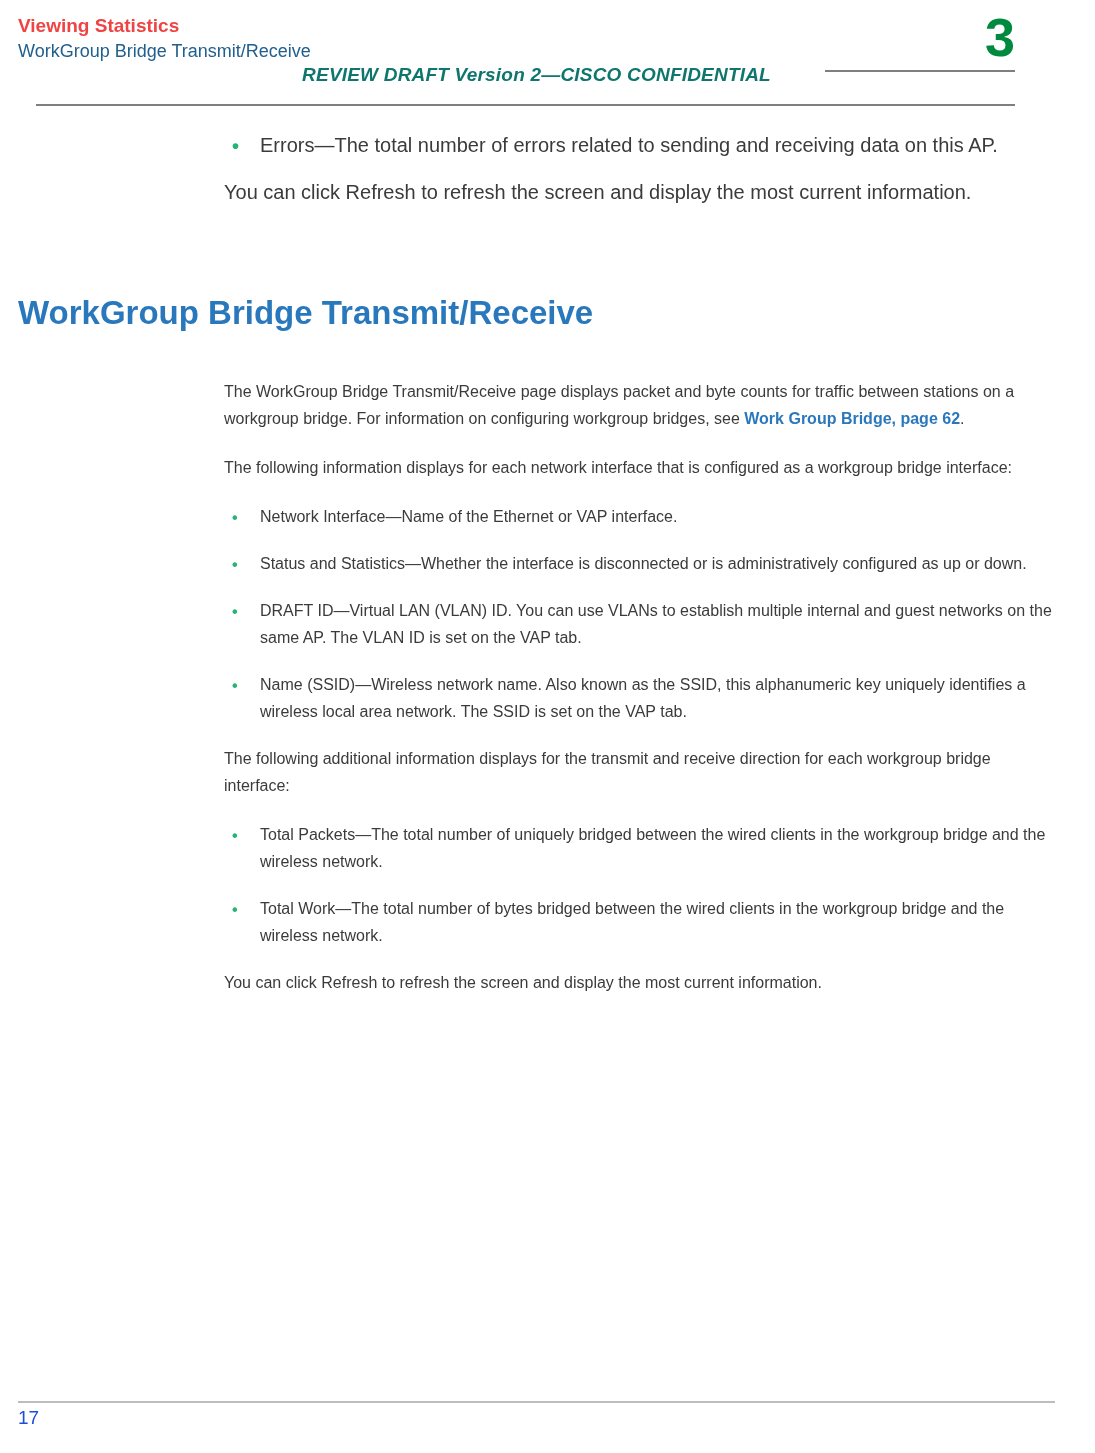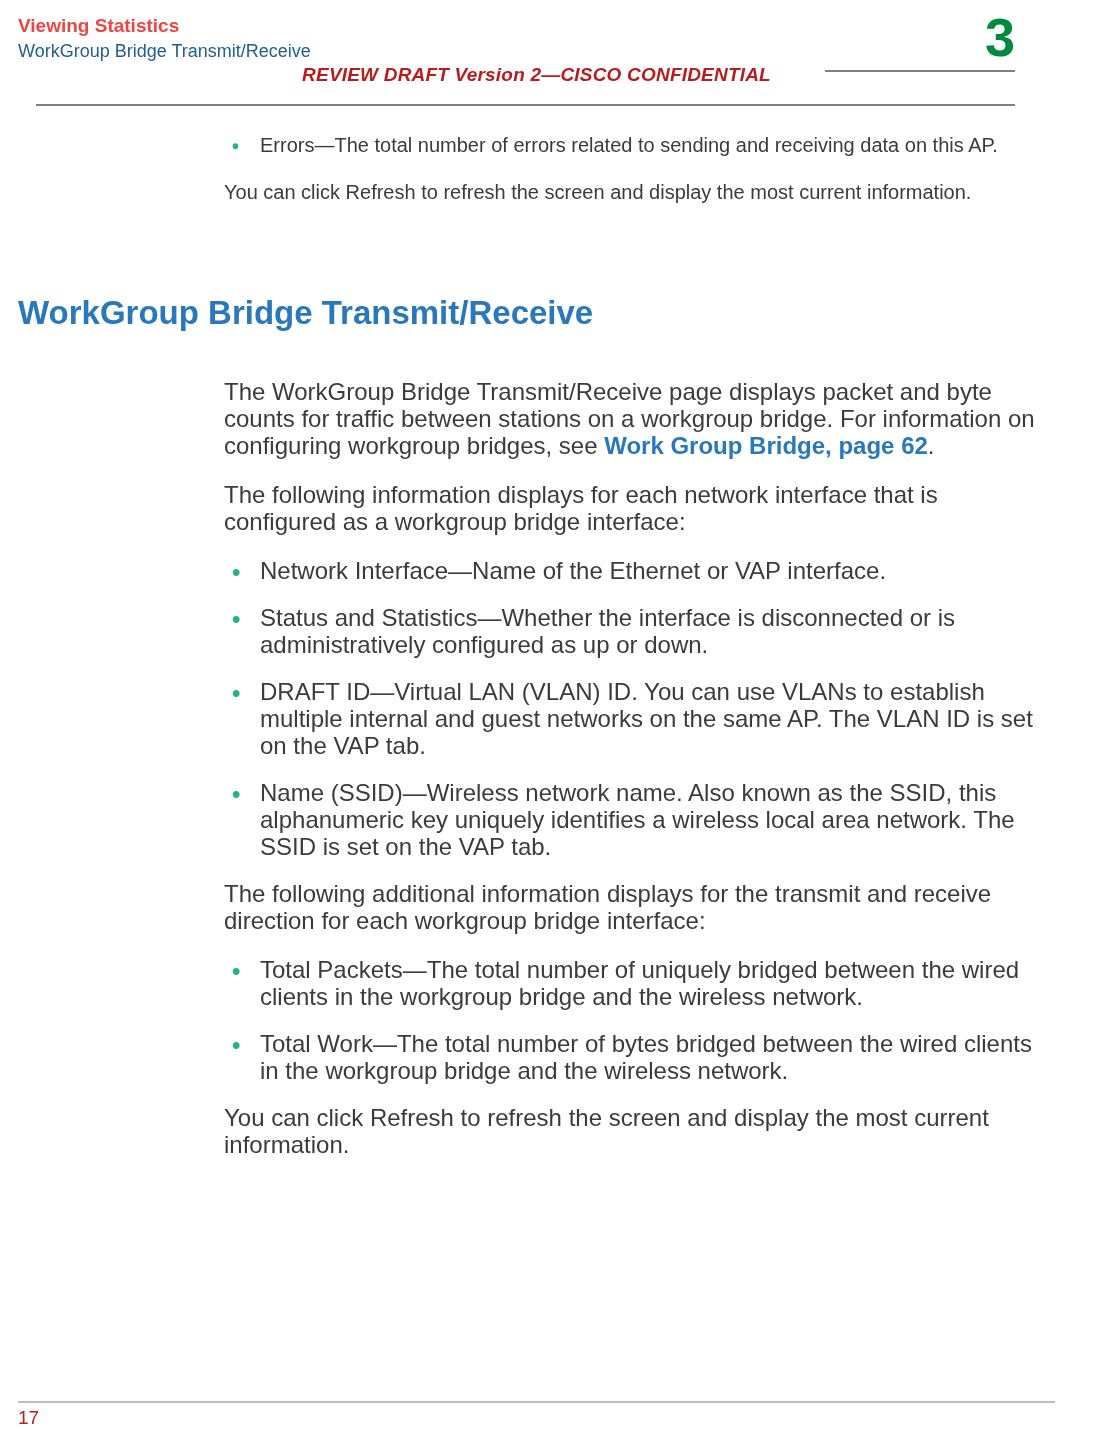--- a/index.html
+++ b/index.html
@@ -33,21 +33,21 @@
     line-height: 24px;
   }
   .header-subtitle {
     color: #205f8e;
     font-size: 18px;
     line-height: 22px;
     font-weight: normal;
     margin-top: 2px;
   }
   .review-draft {
-    color: #b91c1c;
+    color: #0f766e;
     font-style: italic;
     font-weight: bold;
     font-family: Arial, sans-serif;
     font-size: 19px;
     text-align: center;
     position: absolute;
     width: 100%;
     left: 0;
     top: 52px;
     letter-spacing: 0.2px;
@@ -114,36 +114,36 @@
     top: 294px;
     color: #2a78bc;
     font-weight: bold;
     font-size: 33px;
   }
   .content2 {
     position: absolute;
     left: 224px;
     right: 40px;
     top: 378px;
-    font-size: 24px;
+    font-size: 16px;
     line-height: 27px;
   }
   .footer {
     position: absolute;
     left: 18px;
     right: 40px;
     bottom: 24px;
     font-size: 15.5px;
     color: #808080;
     display: flex;
     justify-content: space-between;
     align-items: baseline;
   }
   .page-num {
-    color: #b91c1c;
+    color: #1d4ed8;
     font-size: 19px;
     text-align: right;
   }
   .footer-line {
     position: absolute;
     left: 18px;
     right: 40px;
     bottom: 50px;
     height: 2px;
     background: #bdbdbd;

